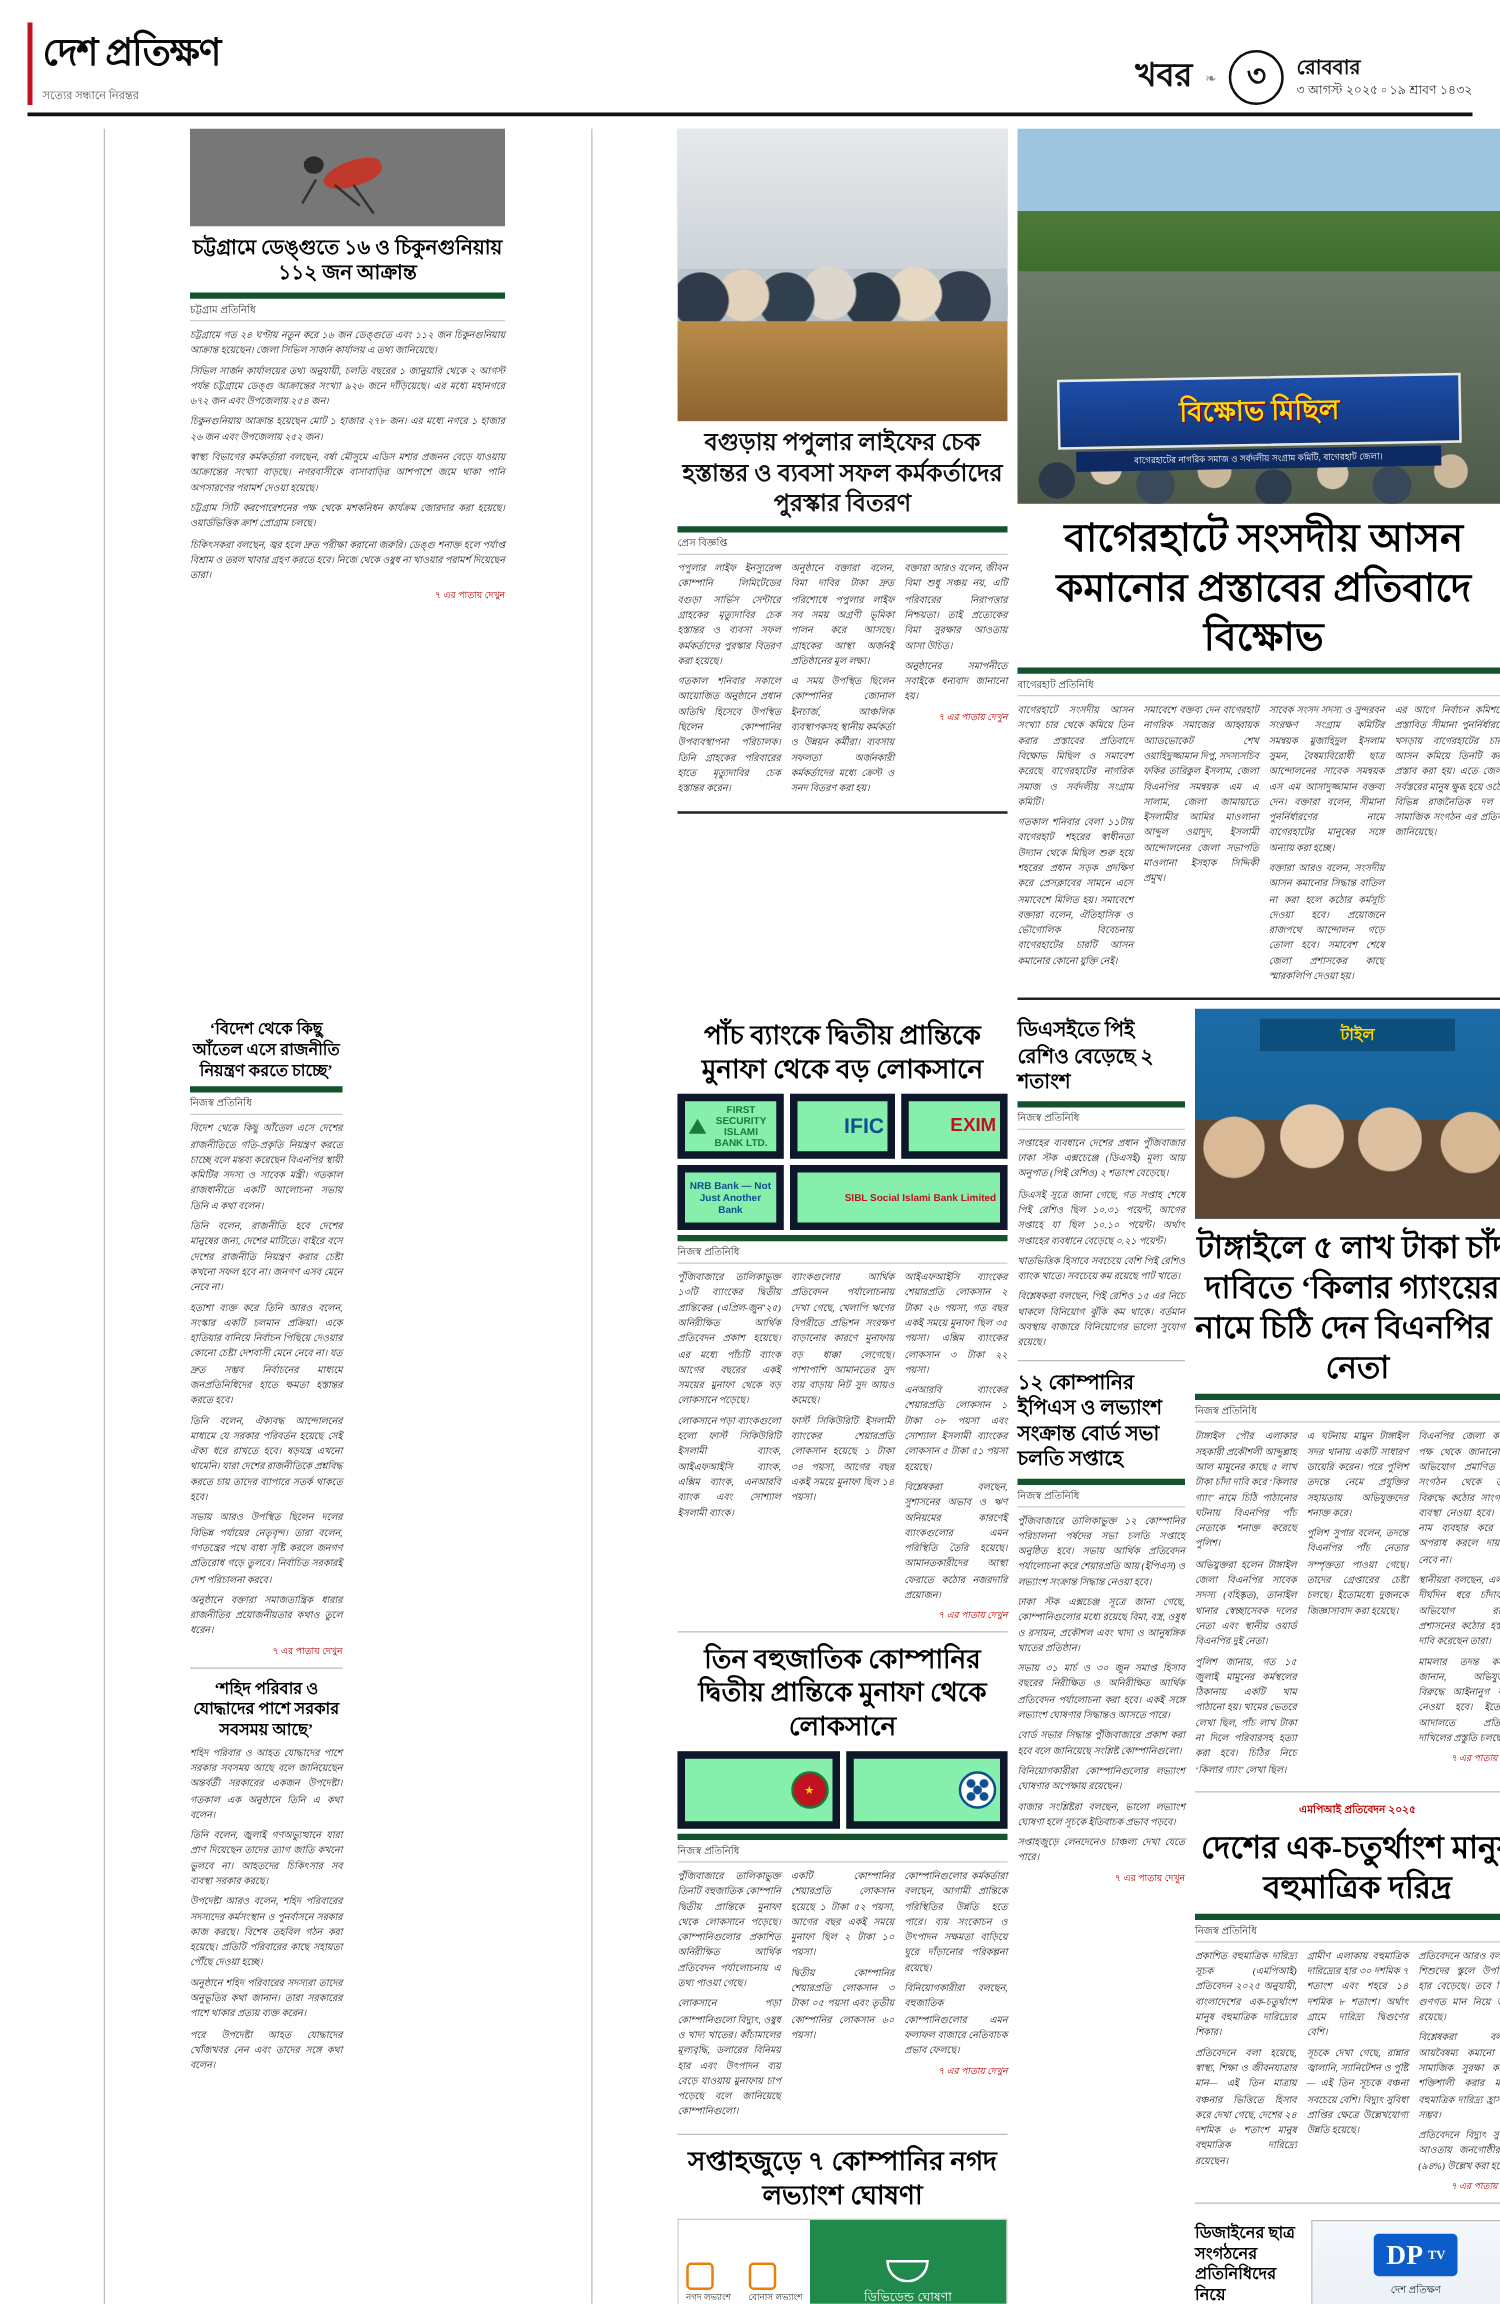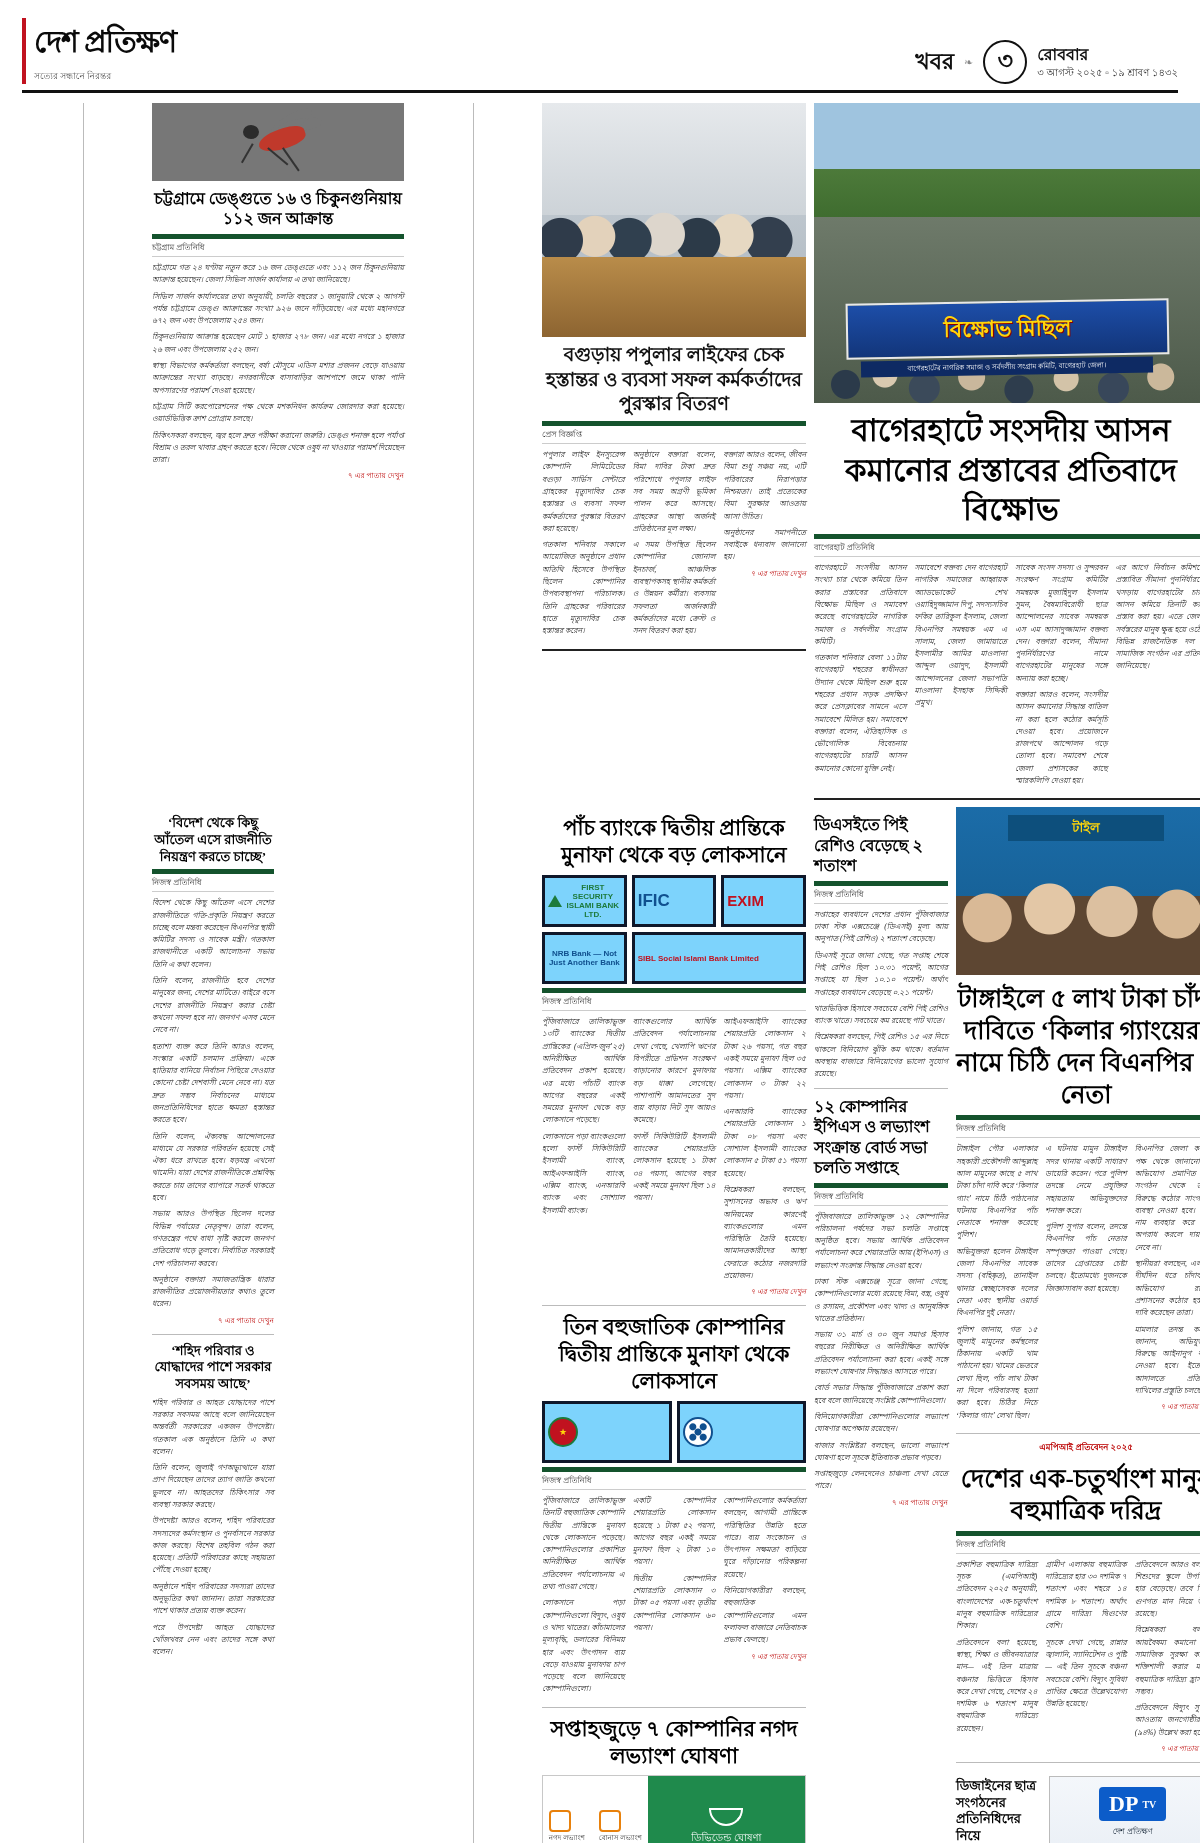--- a/index.html
+++ b/index.html
@@ -25,21 +25,21 @@
   .logo-mark {
     font-family:"Liberation Serif", serif;
     font-size:30px; font-weight:bold; color:#0a0a0a;
     letter-spacing:-1px;
     border-left:4px solid #c1121f; padding-left:8px;
   }
   .logo-mark small { display:block; font-size:9px; font-weight:normal; letter-spacing:0; color:#555; }
   .masthead-right { display:flex; align-items:center; gap:10px; }
   .section-name {
     font-family:"Liberation Serif", serif;
-    font-size:22px; font-weight:bold;
+    font-size:26px; font-weight:bold;
   }
   .page-badge {
     width:44px; height:44px; border-radius:50%;
     border:2px solid #111;
     display:flex; align-items:center; justify-content:center;
     font-family:"Liberation Serif", serif; font-size:24px; font-weight:bold;
   }
   .date-block { text-align:left; line-height:1.35; }
   .date-block .day { font-size:16px; font-weight:bold; }
   .date-block .dates { font-size:10px; color:#333; }
@@ -155,22 +155,22 @@
   .mosq-body { position:absolute; left:42%; top:26px; width:48px; height:20px; background:#c0392b; border-radius:50% 40% 40% 50%; transform:rotate(-18deg); }
   .mosq-head { position:absolute; left:36%; top:22px; width:16px; height:14px; background:#2b2b2b; border-radius:50%; }
   .mosq-wing1 { position:absolute; left:46%; top:12px; width:46px; height:14px; background:rgba(120,120,120,.45); border-radius:60% 40% 50% 50%; transform:rotate(-28deg); }
   .mosq-wing2 { position:absolute; left:50%; top:16px; width:44px; height:12px; background:rgba(120,120,120,.35); border-radius:60% 40% 50% 50%; transform:rotate(-8deg); }
   .mosq-leg { position:absolute; background:#333; height:1.6px; transform-origin:left center; }
 
   
   .logo-grid { display:grid; grid-template-columns:1fr 1fr 1fr; gap:5px; margin:6px 0 4px; }
   .logo-grid.two { grid-template-columns:1fr 1fr; }
   .logo-box {
-    border:3px solid #0f172a; height:52px; display:flex; align-items:center; justify-content:flex-start;
-    background:#7dd3fc; padding:3px; text-align:center;
+    border:6px solid #0f172a; height:52px; display:flex; align-items:center; justify-content:flex-end;
+    background:#86efac; padding:3px; text-align:center;
   }
   .logo-box.tall { height:62px; }
   .lg-txt { font-size:8px; font-weight:bold; line-height:1.15; }
   .lg-green { color:#1d7a3c; }
   .lg-blue { color:#10508f; }
   .lg-red { color:#c1121f; }
   .swatch-row { display:flex; align-items:center; gap:3px; }
   .tri { width:0;height:0;border-left:7px solid transparent;border-right:7px solid transparent;border-bottom:12px solid #1d7a3c; }
   .dotmatrix { width:30px;height:30px;border-radius:50%;background:
       radial-gradient(circle at 30% 30%, #10508f 0 3px, transparent 4px),

